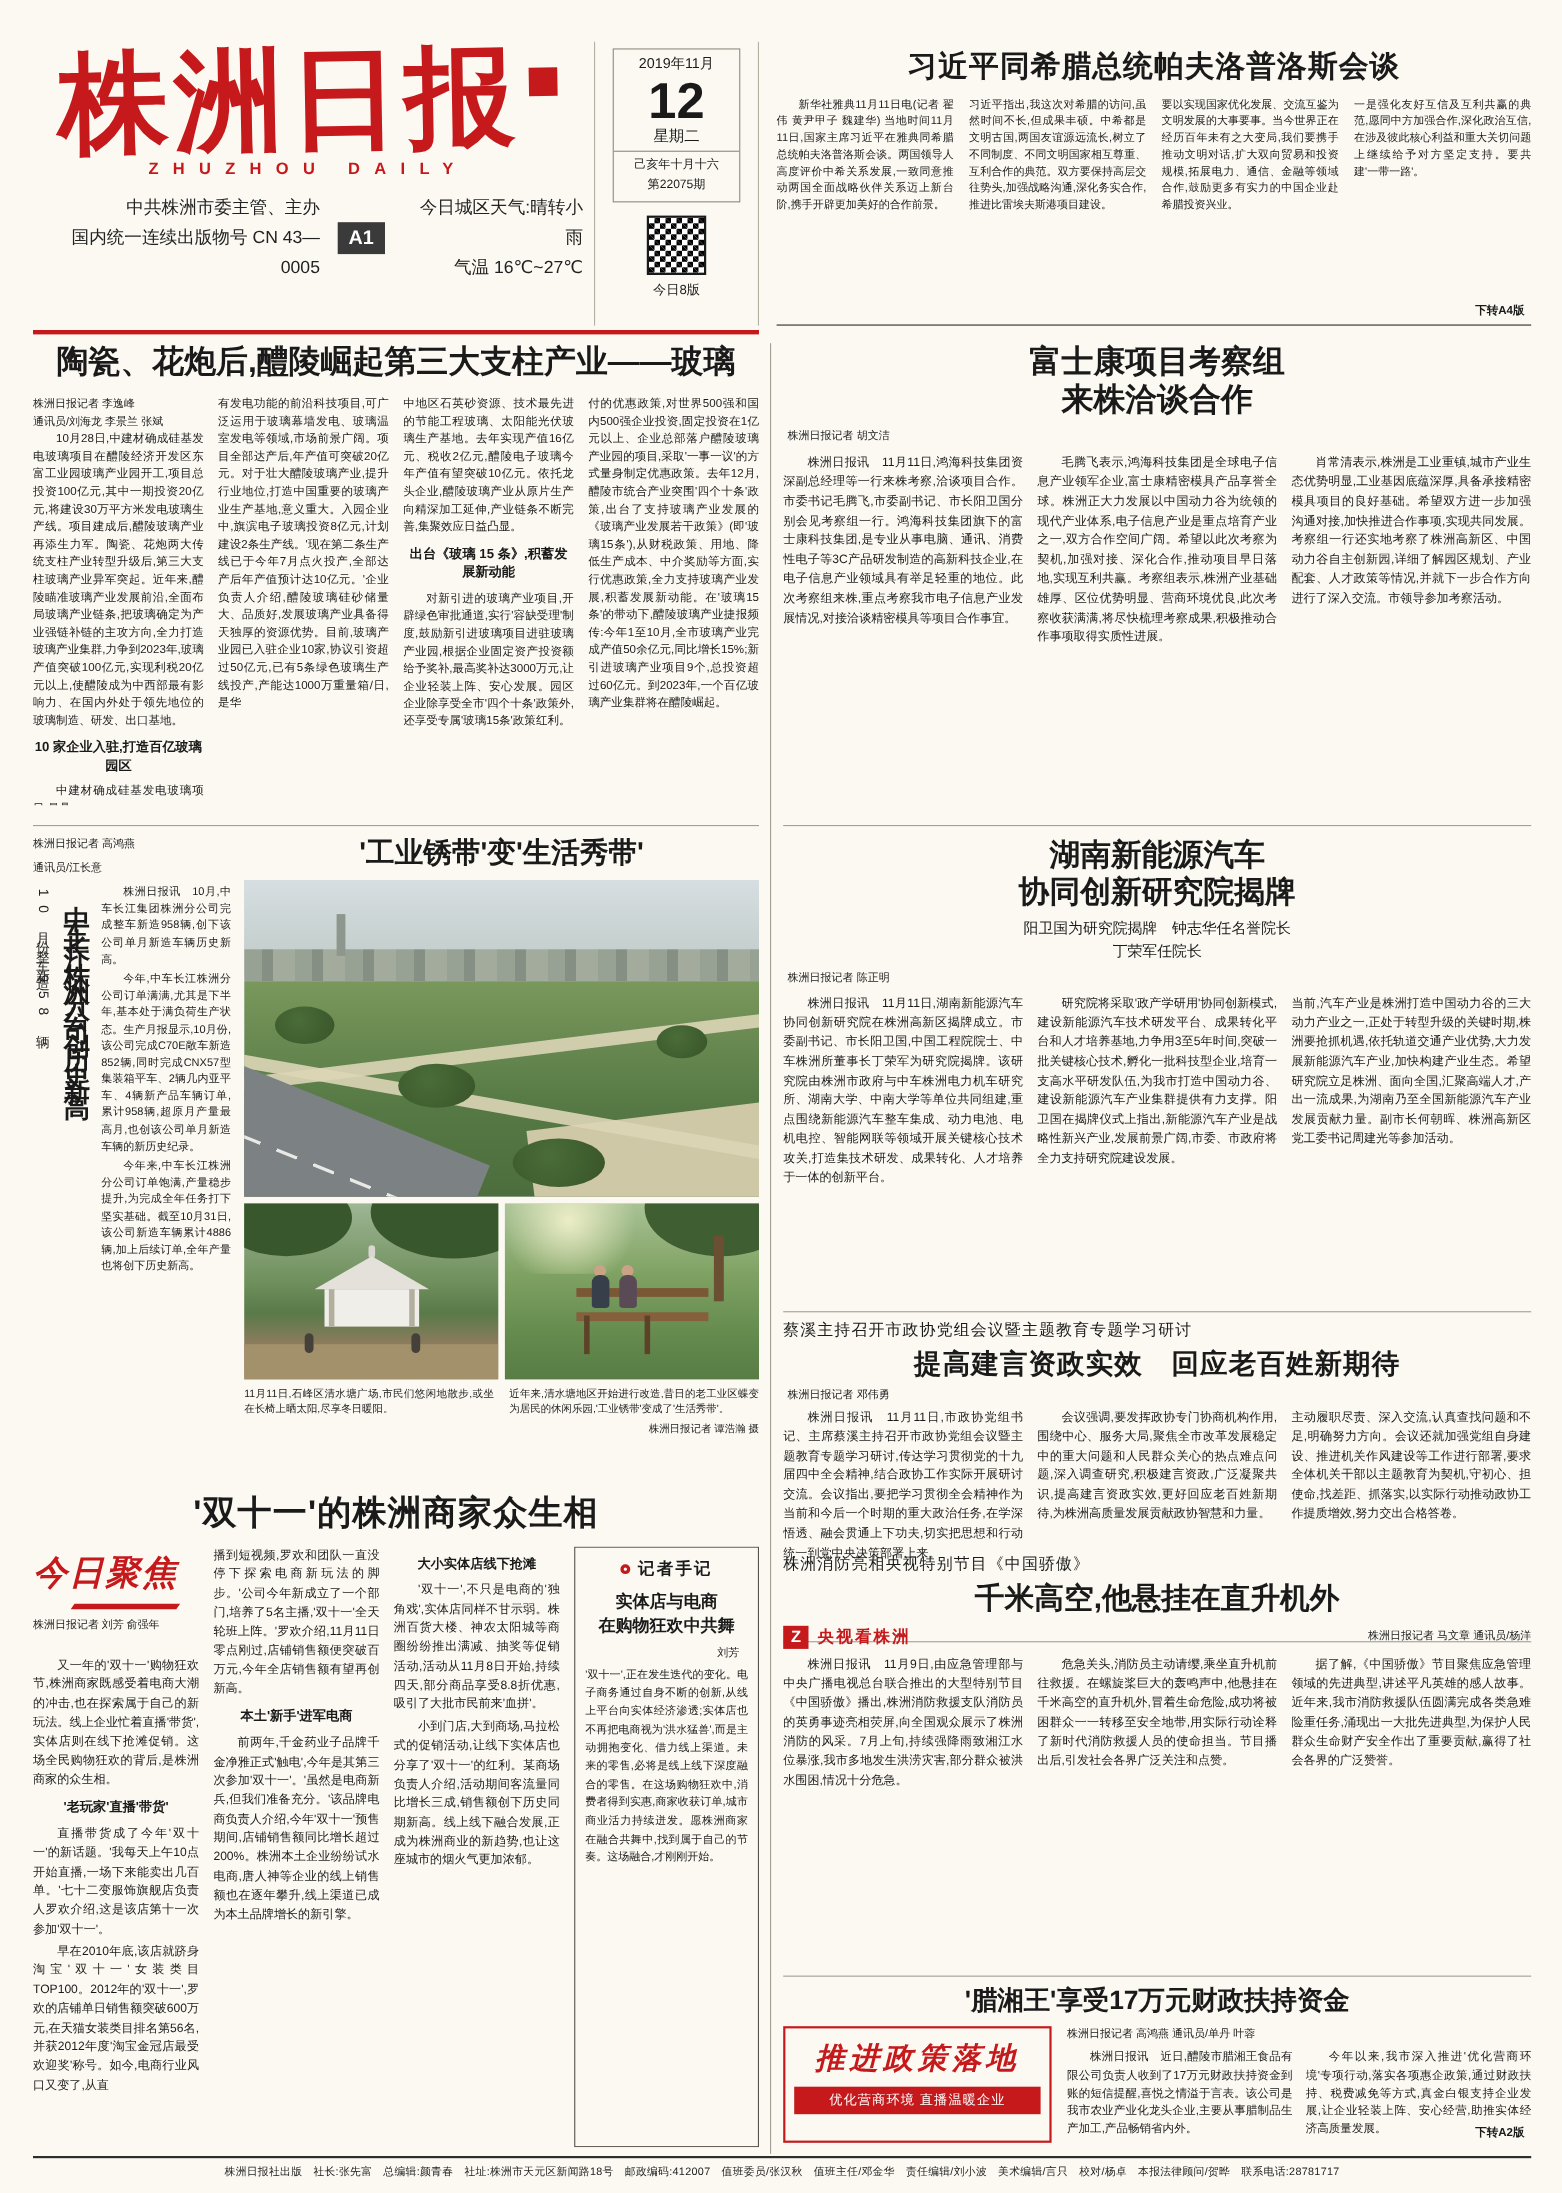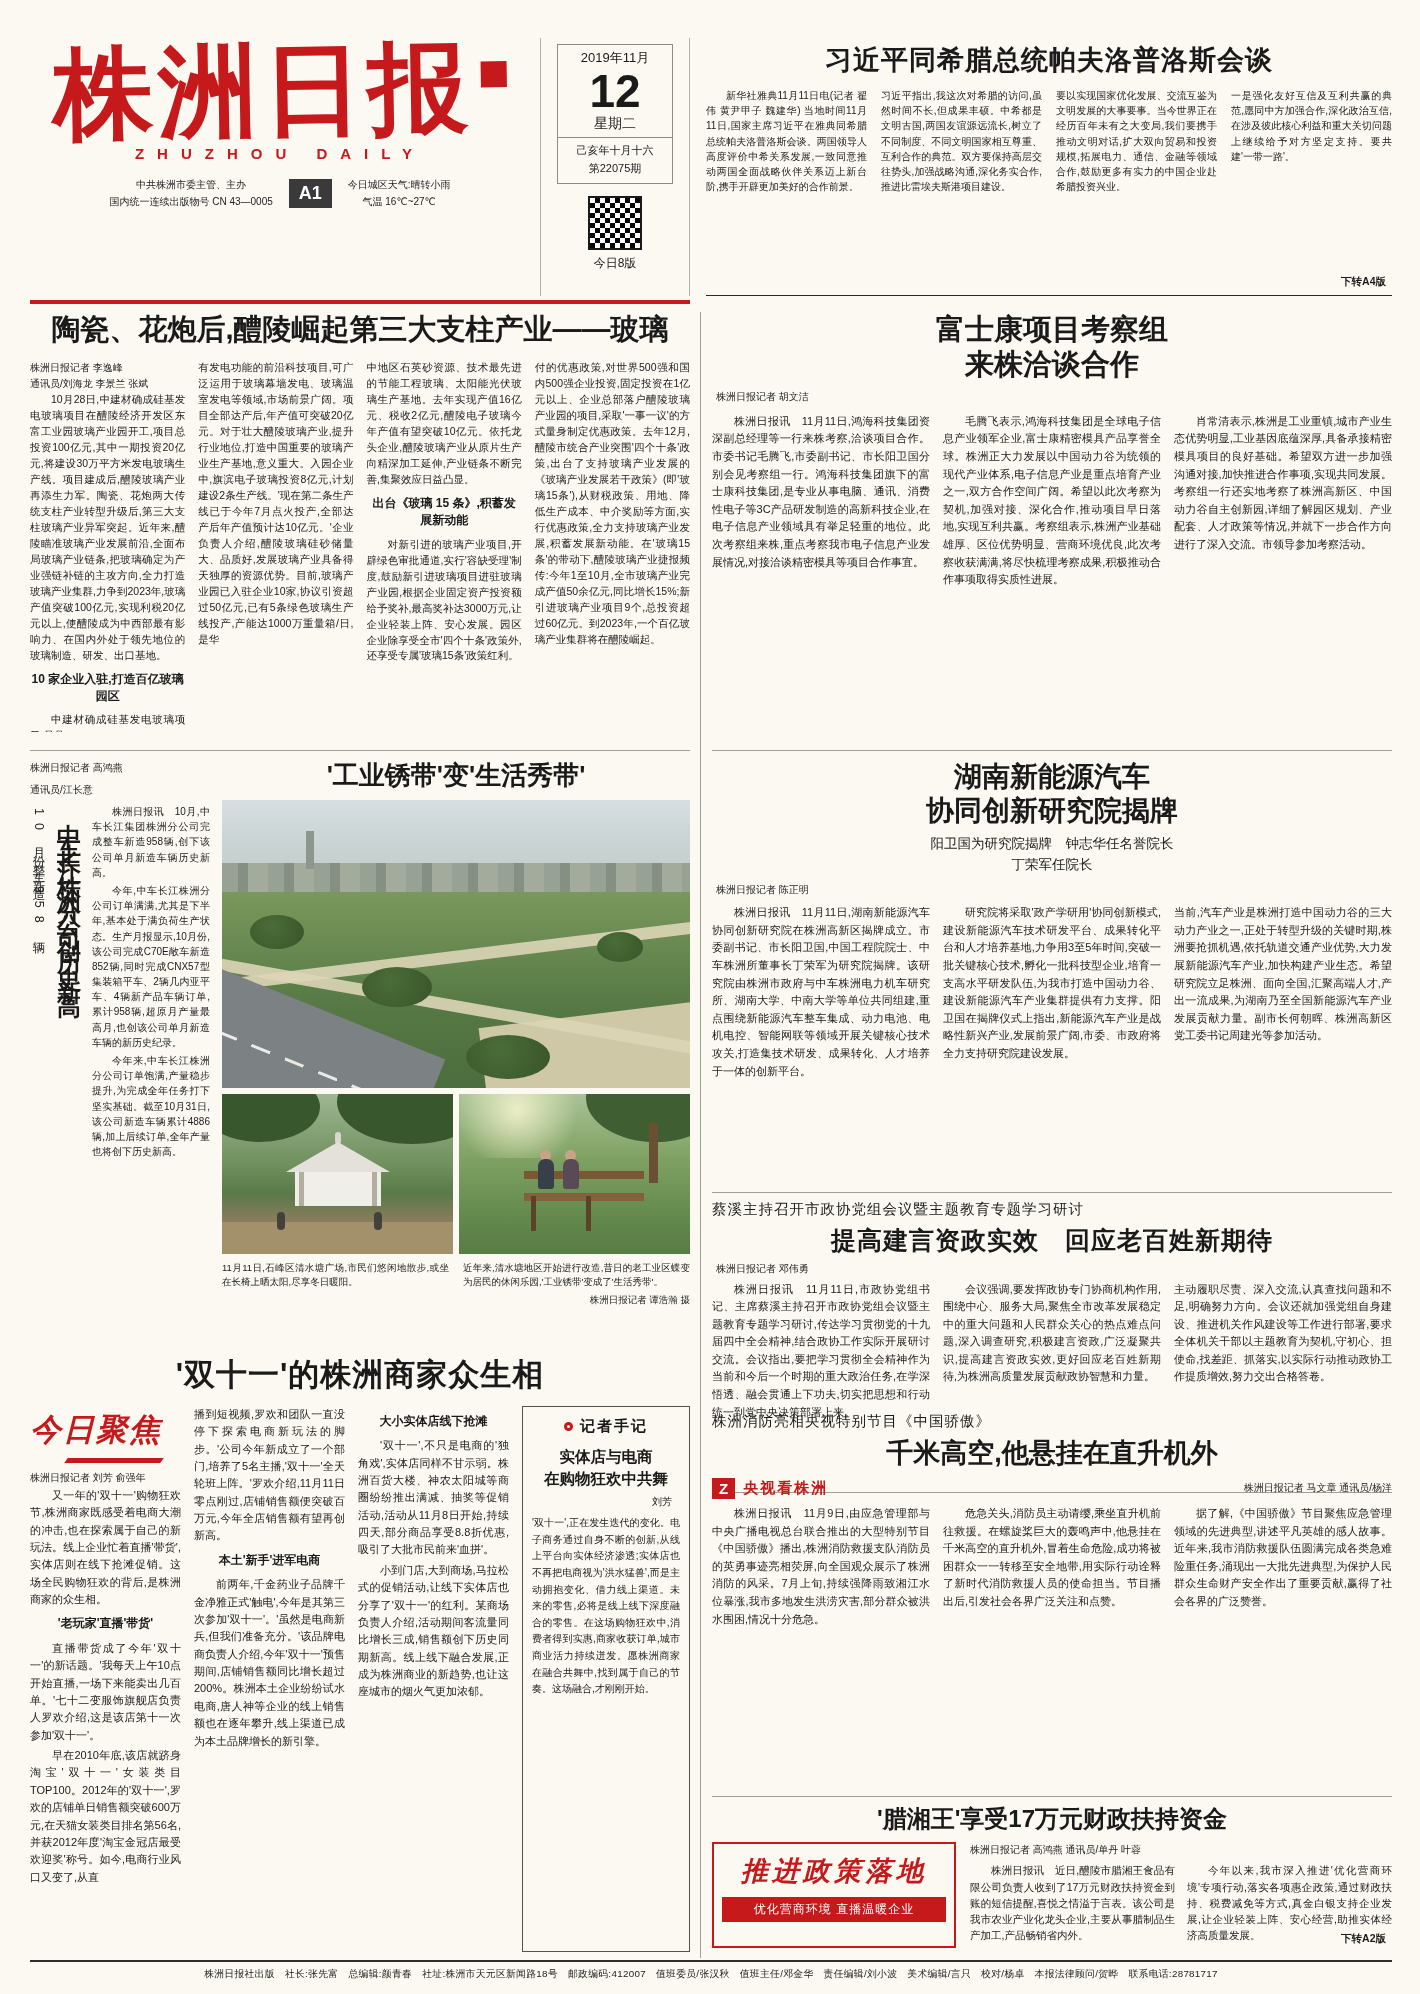--- a/index.html
+++ b/index.html
@@ -8,21 +8,21 @@
           font-family:"Liberation Sans","DejaVu Sans",sans-serif; color:#1a1a1a; overflow:hidden; }
   .abs { position:absolute; }
 
   
   #masthead-left { left:30px; top:38px; width:500px; height:256px; text-align:center; }
   #logo { font-family:"DejaVu Serif","Liberation Serif",serif; font-weight:bold; color:#c5191c;
           font-size:100px; line-height:1.05; letter-spacing:5px; white-space:nowrap; transform:rotate(-1deg); }
   .logo-seal { display:inline-block; width:26px; height:26px; background:#c5191c; vertical-align:super; margin-left:8px; }
   #logo-en { margin-top:2px; color:#c5191c; font-size:15px; letter-spacing:13px; font-weight:bold; }
   .pub-row { margin-top:14px; display:flex; align-items:center; justify-content:center; gap:16px; }
-  .pub-lines, .weather-lines { font-size:10px; line-height:1.7; text-align:center; color:#222; }
+  .pub-lines, .weather-lines { font-size:16px; line-height:1.7; text-align:right; color:#222; }
   .a1-badge { background:#3a3a3a; color:#fff; font-weight:bold; font-size:18px; padding:4px 10px; }
 
   #date-col { left:540px; top:38px; width:150px; height:258px; border-left:1px solid #b3afa2;
               border-right:1px solid #b3afa2; text-align:center; padding-top:6px; }
   .date-box { border:1px solid #8f8b80; margin:0 16px; padding:4px 0 6px; }
   .date-month { font-size:13px; }
   .date-day { font-size:46px; font-weight:bold; line-height:1.05; }
   .date-week { font-size:14px; }
   .date-sub { border-top:1px solid #8f8b80; margin-top:4px; padding-top:4px; font-size:11px; line-height:1.6; }
   .qr { width:54px; height:54px; margin:12px auto 5px; border:2px solid #1a1a1a; background-color:#fff;
@@ -156,21 +156,21 @@
   .pf-captions > div { flex:1; text-align:justify; }
   .credit { display:block; text-align:right; margin-top:3px; }
 
   
   #d11 { left:30px; top:1356px; width:660px; height:596px; }
   #d11 .art-title { font-size:31px; letter-spacing:1px; }
   #d11 .cols { margin-top:12px; height:546px; gap:13px; }
   #d11 .col { font-size:11px; line-height:1.58; }
   .focus-logo { font-size:31px; font-weight:bold; font-style:italic; color:#c5191c; letter-spacing:2px; white-space:nowrap; }
   .focus-swoosh { width:96px; height:5px; background:#c5191c; transform:skewX(-35deg); margin:3px 0 7px 36px; }
-  #d11 .byline { margin-bottom:1px; }
+  #d11 .byline { margin-bottom:20px;font-family:Liberation Serif, serif; }
 
   .note-box { width:168px; flex:none; border:1px solid #55524a; padding:10px 9px; display:flex; flex-direction:column; background:#fbf9f2; }
   .note-head { display:flex; align-items:center; justify-content:center; gap:7px; }
   .note-icon { width:9px; height:9px; border:3px solid #c5191c; border-radius:50%; }
   .note-label { font-weight:bold; font-size:15px; letter-spacing:2px; }
   .note-title { text-align:center; font-weight:bold; font-size:15.5px; line-height:1.4; margin-top:10px; }
   .note-author { text-align:right; font-size:10px; margin:6px 8px 6px 0; }
   .note-body { flex:1; font-size:10px; line-height:1.66; text-align:justify; overflow:hidden; }
 
   

